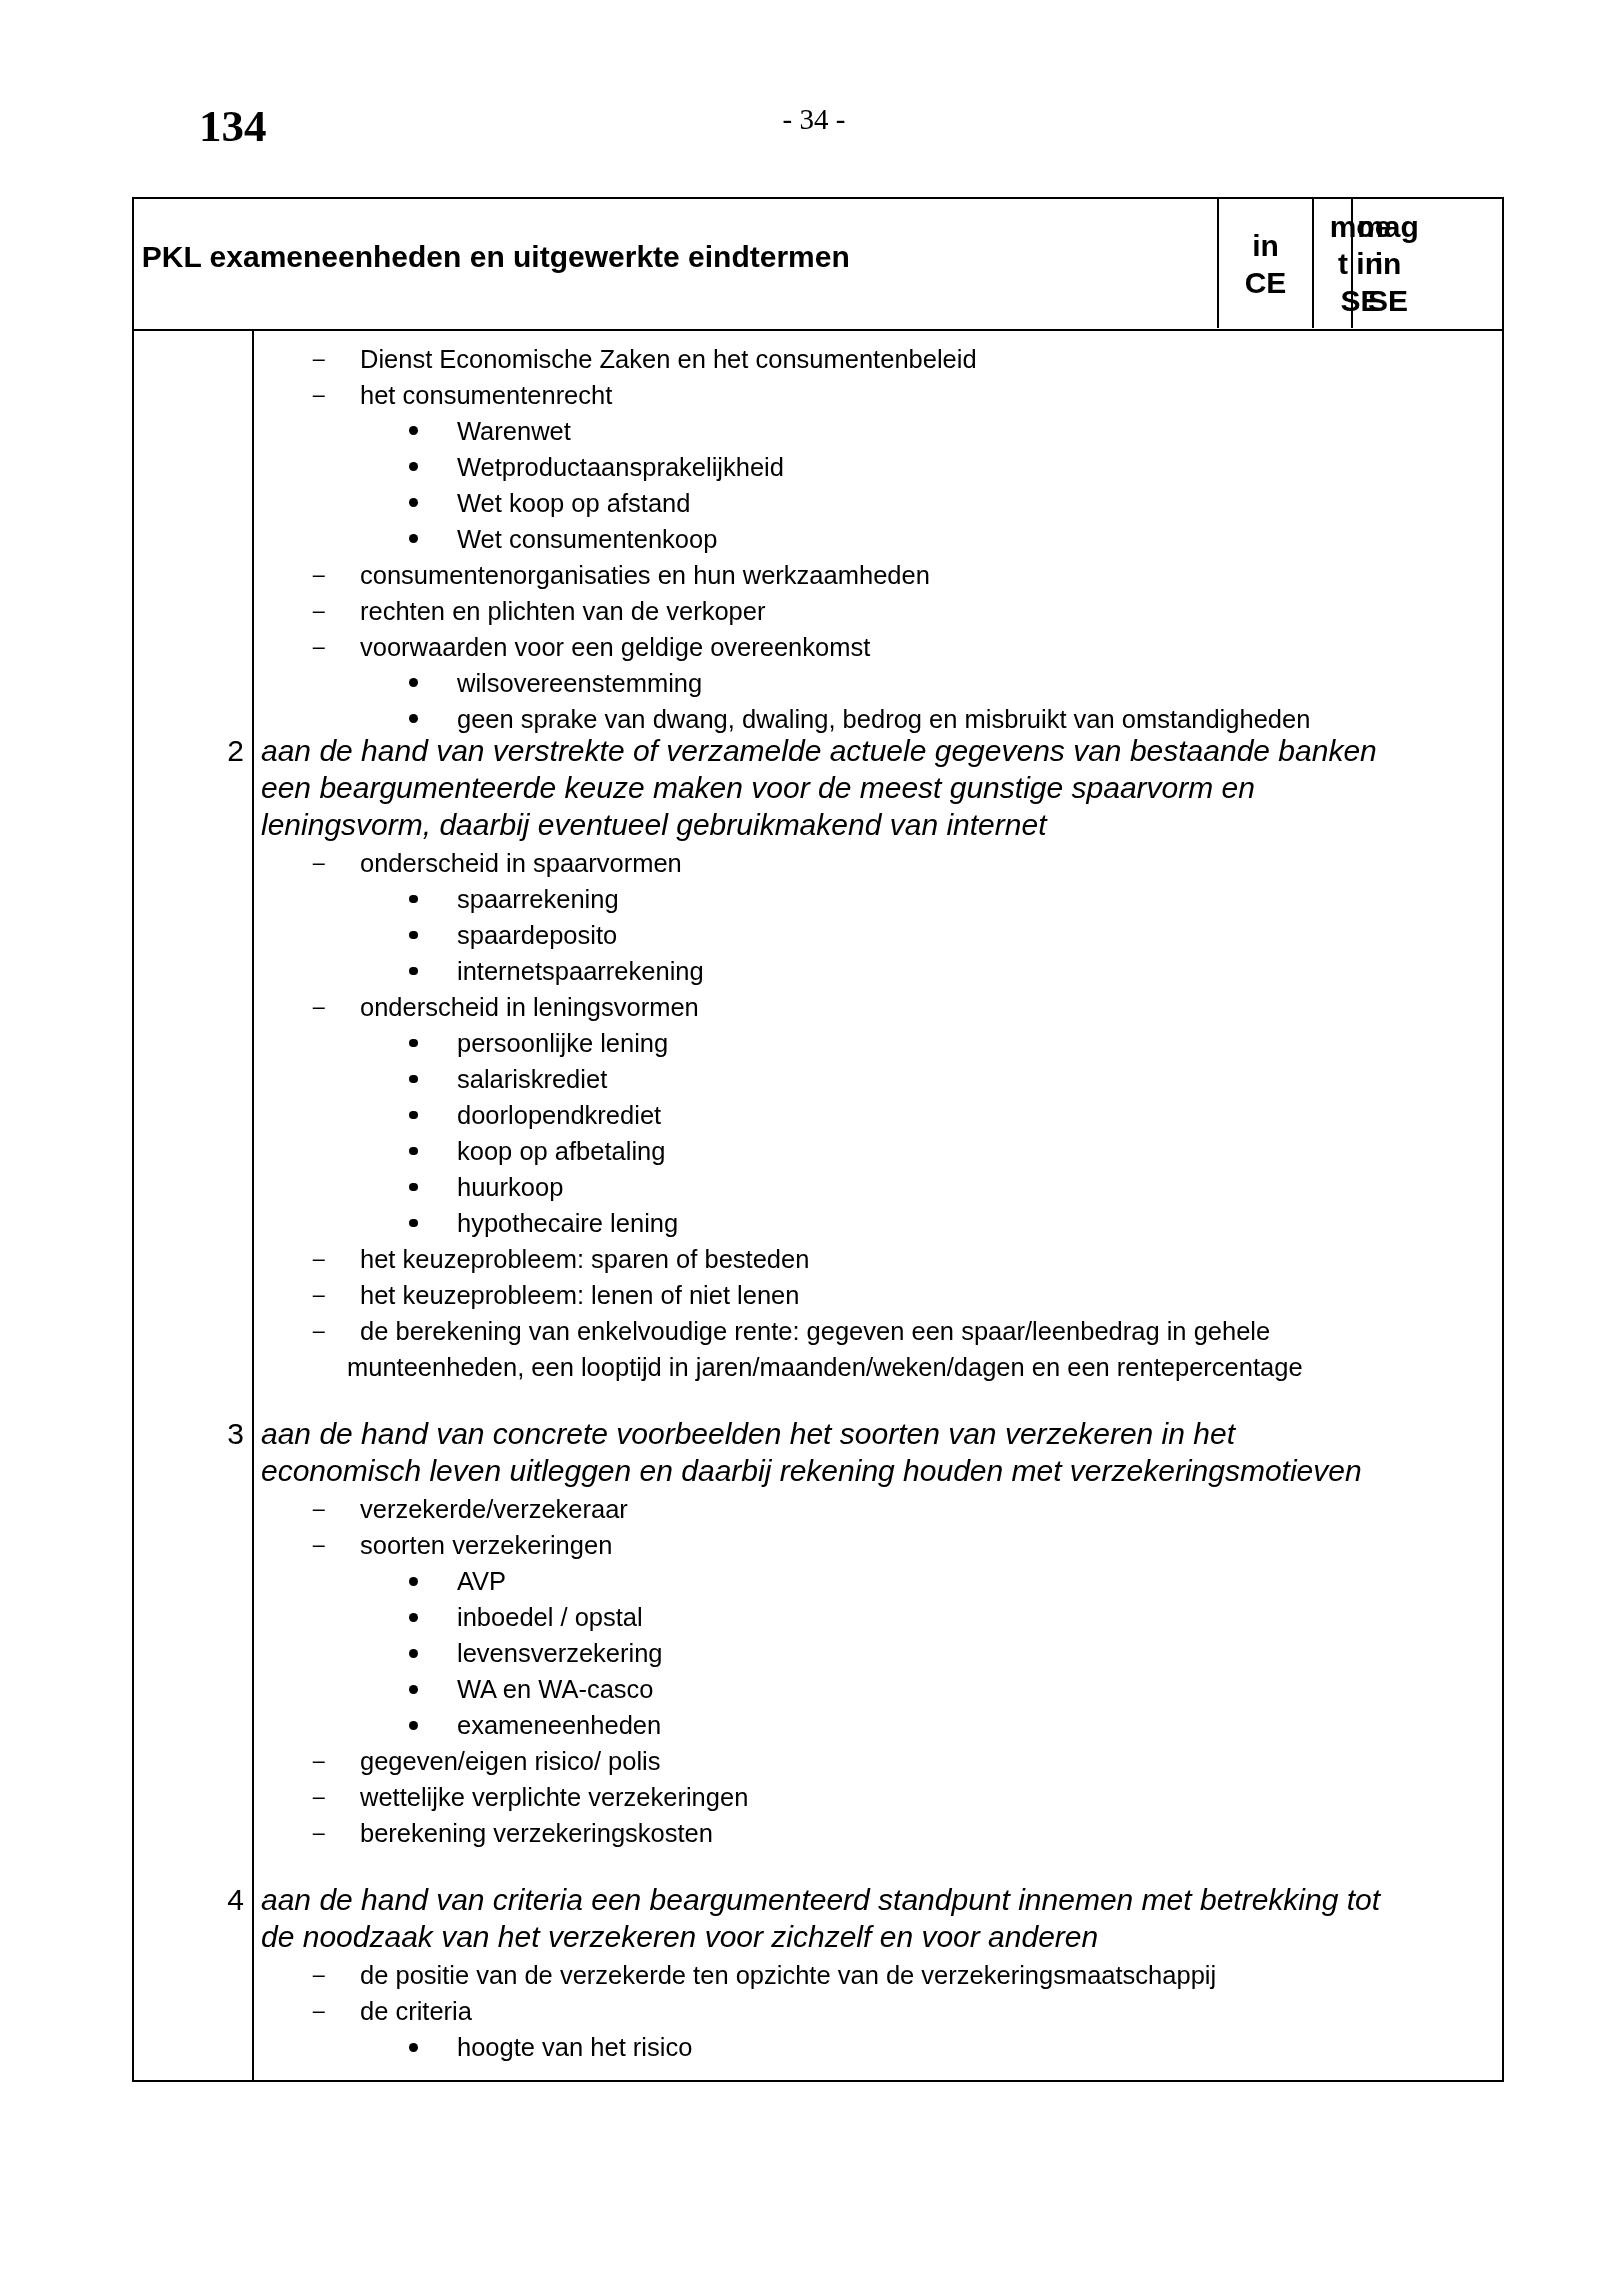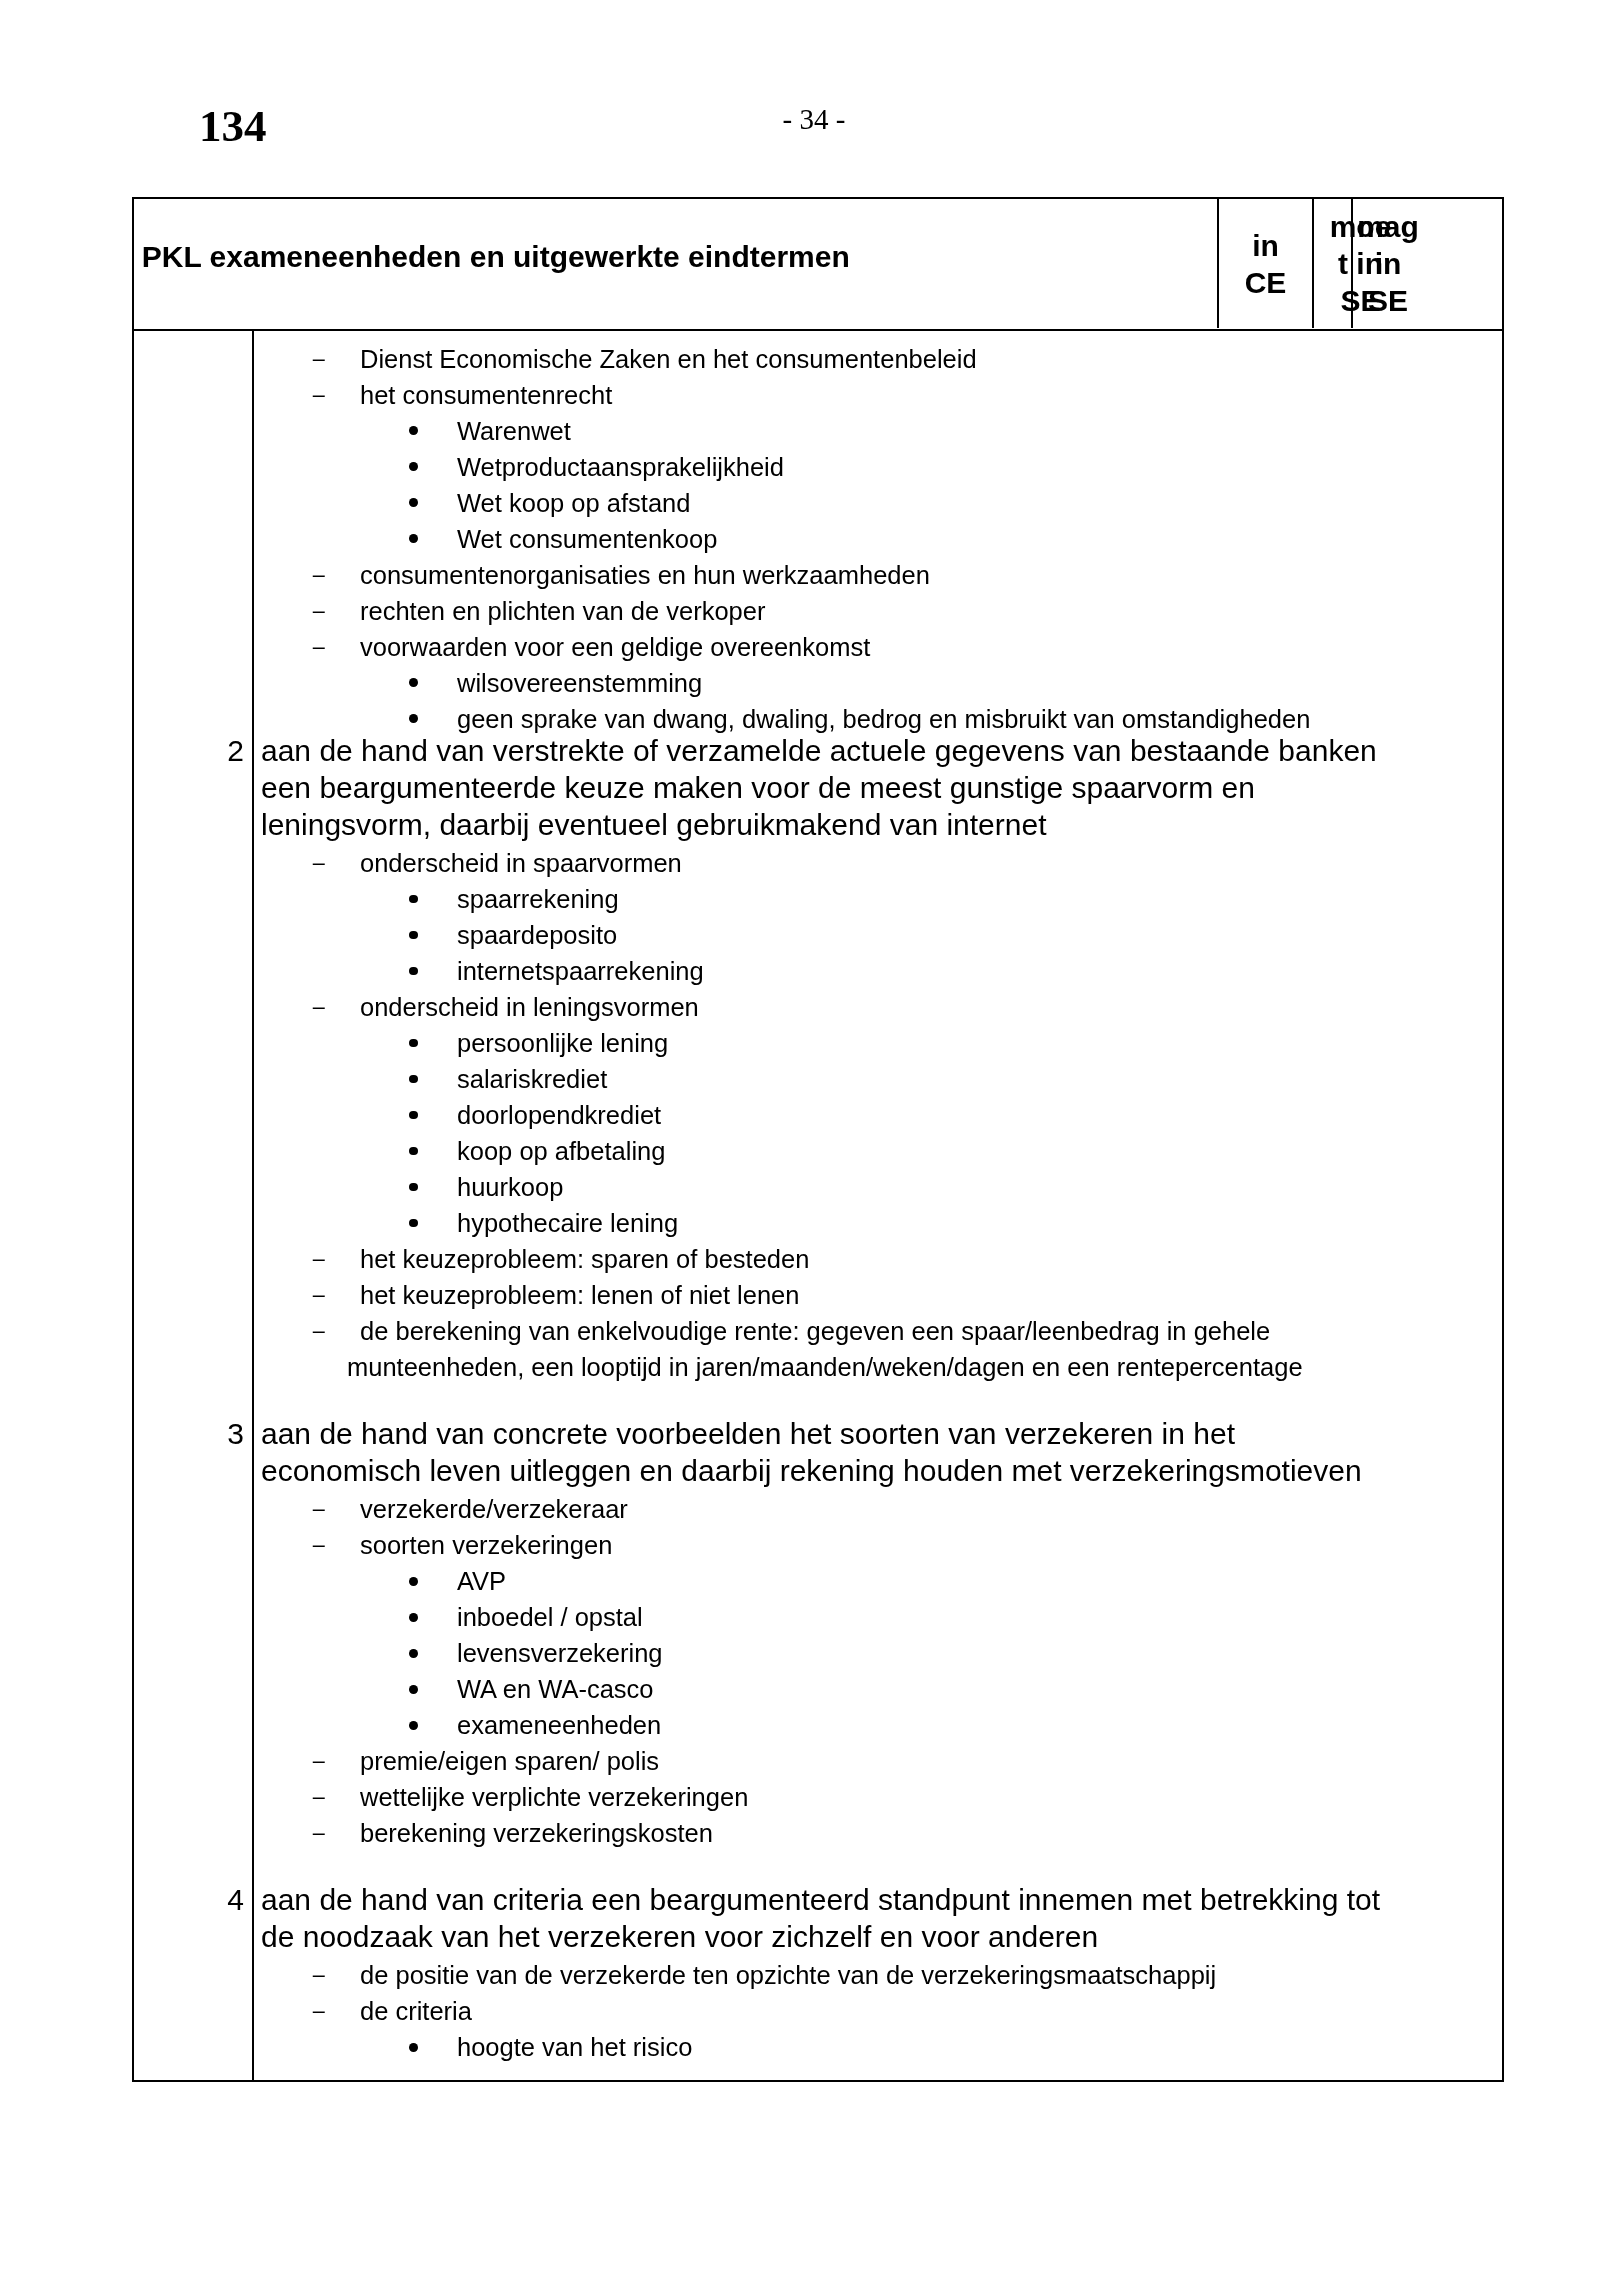--- a/index.html
+++ b/index.html
@@ -23,21 +23,21 @@
   .line { position: relative; height: 36px; font-size: 25.5px; line-height: 36px; white-space: nowrap; }
   .line.dash .mark { position: absolute; left: 176px; width: 17.6px; text-align: center; font-size: 21.6px; }
   .line.dash .txt { position: absolute; left: 226px; }
   .line.bullet .mark { position: absolute; left: 275px; top: 13.7px; width: 8.8px; height: 8.8px; border-radius: 50%; background: #000; }
   .line.bullet .txt { position: absolute; left: 323px; text-align: center; }
   .line.cont .txt { position: absolute; left: 213px; }
   .spacer { height: 35px; }
 
   .item { position: relative; margin-top: -4.9px; margin-bottom: 2px; }
   .item .num { position: absolute; left: 59px; width: 51px; text-align: right; font-size: 30px; line-height: 37px; top: 0; }
-  .item .big { margin-left: 127px; font-size: 30px; line-height: 37px; white-space: nowrap; }
+  .item .big { margin-left: 127px; font-size: 30px; line-height: 37px; white-space: nowrap; font-style: italic; }
   .item .big div { height: 37px; }
 </style>
 </head>
 <body>
 
 <div class="page-number">134</div>
 <div class="page-folio">- 34 -</div>
 
 <div class="table">
   <div class="thead">
@@ -209,21 +209,21 @@
         <div class="line bullet">
           <span class="mark"></span>
           <span class="txt">WA en WA-casco</span>
         </div>
         <div class="line bullet">
           <span class="mark"></span>
           <span class="txt">exameneenheden</span>
         </div>
         <div class="line dash">
           <span class="mark">–</span>
-          <span class="txt">premie/eigen sparen/ polis</span>
+          <span class="txt">gegeven/eigen risico/ polis</span>
         </div>
         <div class="line dash">
           <span class="mark">–</span>
           <span class="txt">wettelijke verplichte verzekeringen</span>
         </div>
         <div class="line dash">
           <span class="mark">–</span>
           <span class="txt">berekening verzekeringskosten</span>
         </div>
         <div class="spacer"></div>

